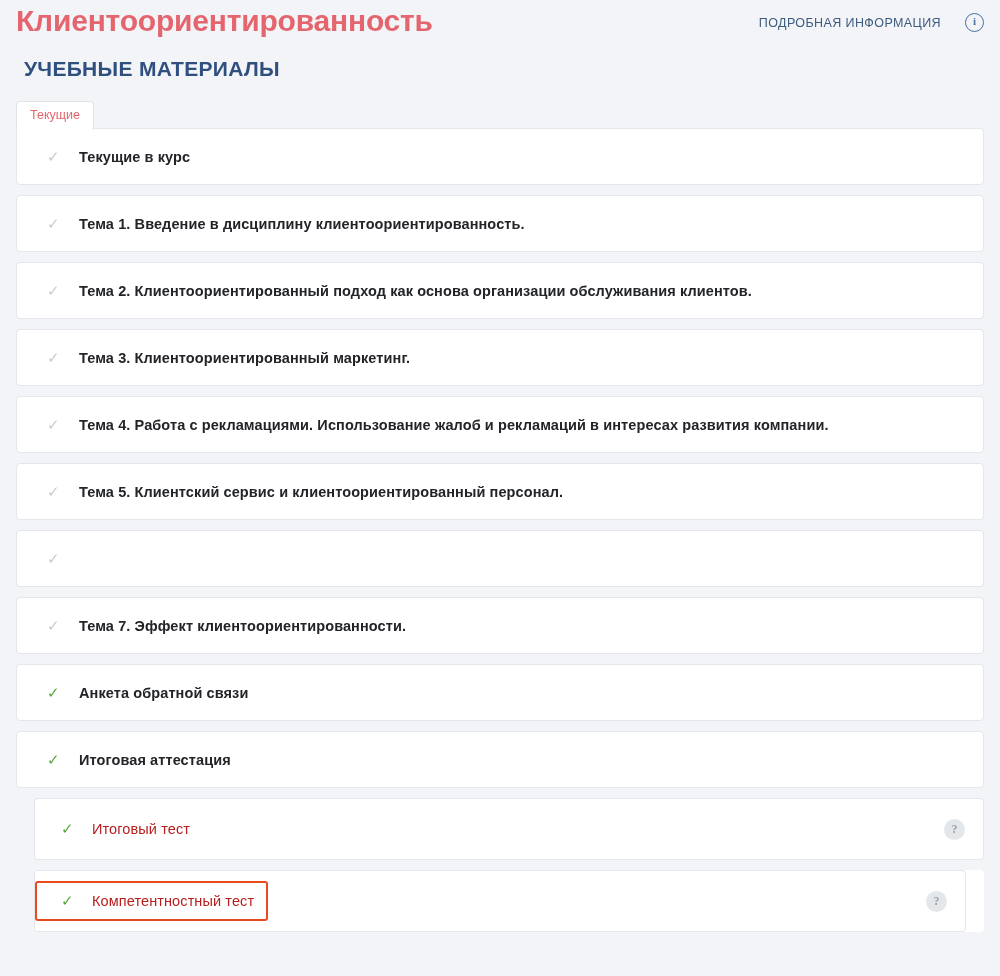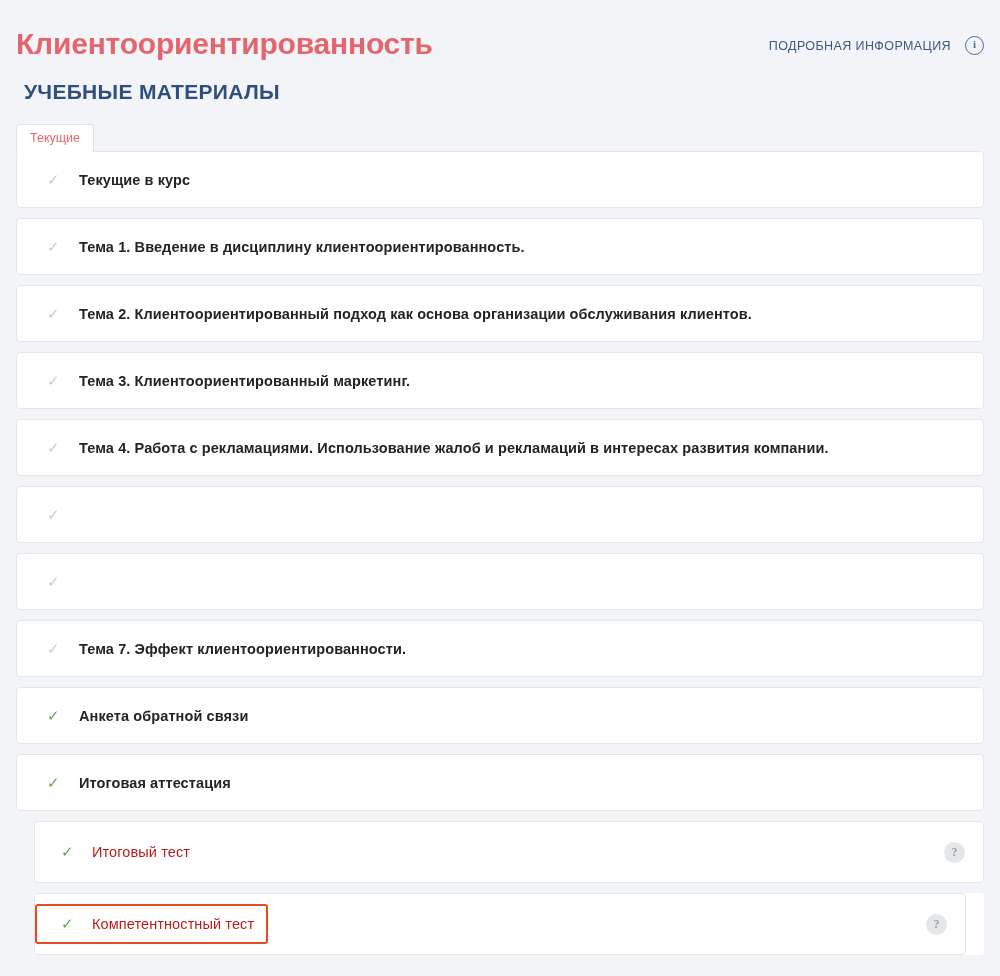--- a/index.html
+++ b/index.html
@@ -19,34 +19,34 @@
     width: 1000px;
     height: 976px;
     box-sizing: border-box;
     padding: 0 16px;
   }
   
   .header-row {
     display: flex;
     align-items: flex-start;
     justify-content: space-between;
-    padding-top: 24px;
+    padding-top: 1px;
   }
   .course-title {
     font-size: 30px;
     font-weight: bold;
     color: #e4656e;
     letter-spacing: -0.2px;
     line-height: 40px;
     margin: 0;
   }
   .info-link {
     display: flex;
     align-items: center;
-    gap: 14px;
+    gap: 24px;
     margin-top: 12px;
     cursor: pointer;
   }
   .info-link-text {
     font-size: 12.5px;
     letter-spacing: 0.4px;
     color: #3d5a80;
     font-weight: normal;
   }
   .info-icon {
@@ -224,20 +224,21 @@
       <span class="item-label">Тема 3. Клиентоориентированный маркетинг.</span>
     </div>
 
     <div class="item">
       <span class="check grey">✓</span>
       <span class="item-label">Тема 4. Работа с рекламациями. Использование жалоб и рекламаций в интересах развития компании.</span>
     </div>
 
     <div class="item">
       <span class="check grey">✓</span>
+      <span class="item-label">Тема 5. Клиентский сервис и клиентоориентированный персонал.</span>
     </div>
 
     <div class="item">
       <span class="check grey">✓</span>
     </div>
 
     <div class="item">
       <span class="check grey">✓</span>
       <span class="item-label">Тема 7. Эффект клиентоориентированности.</span>
     </div>

